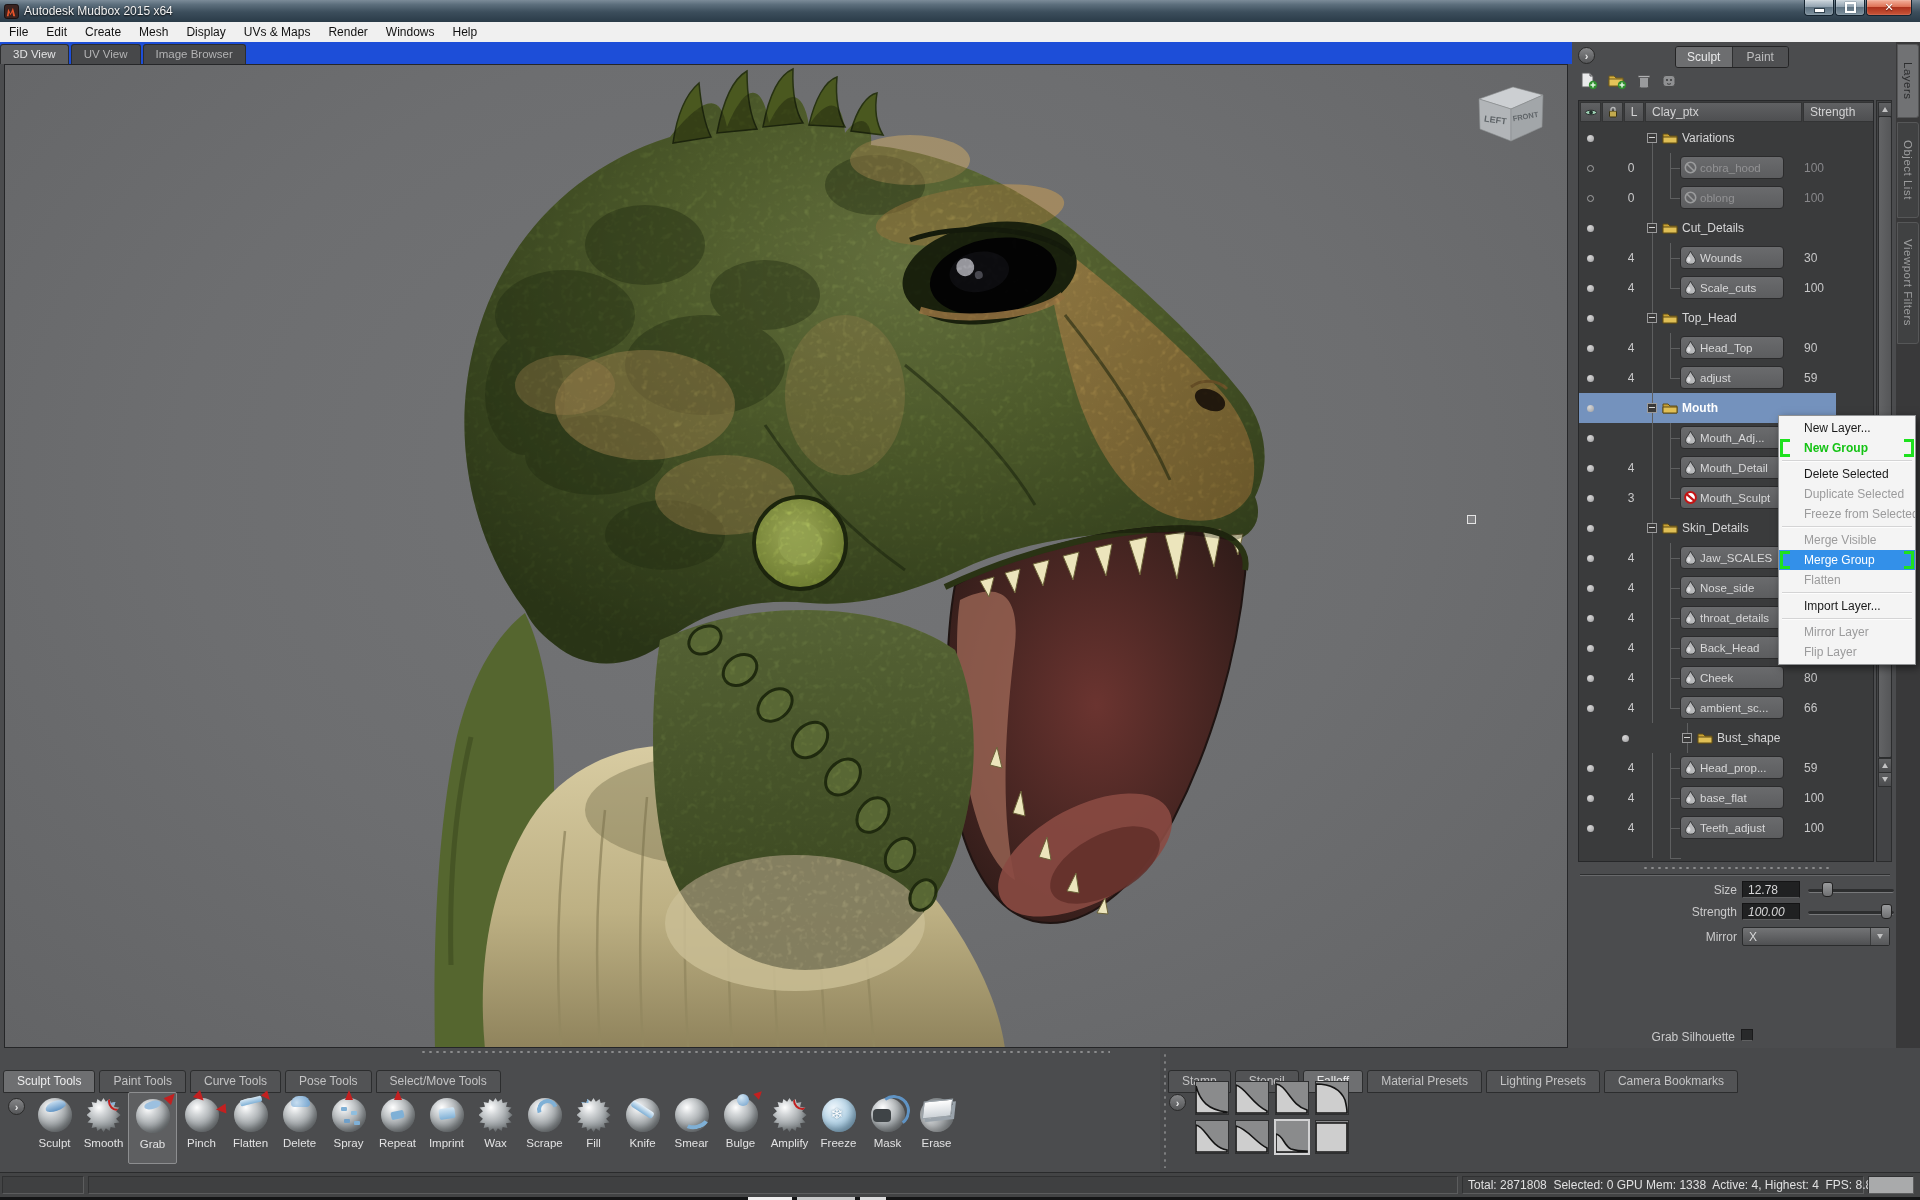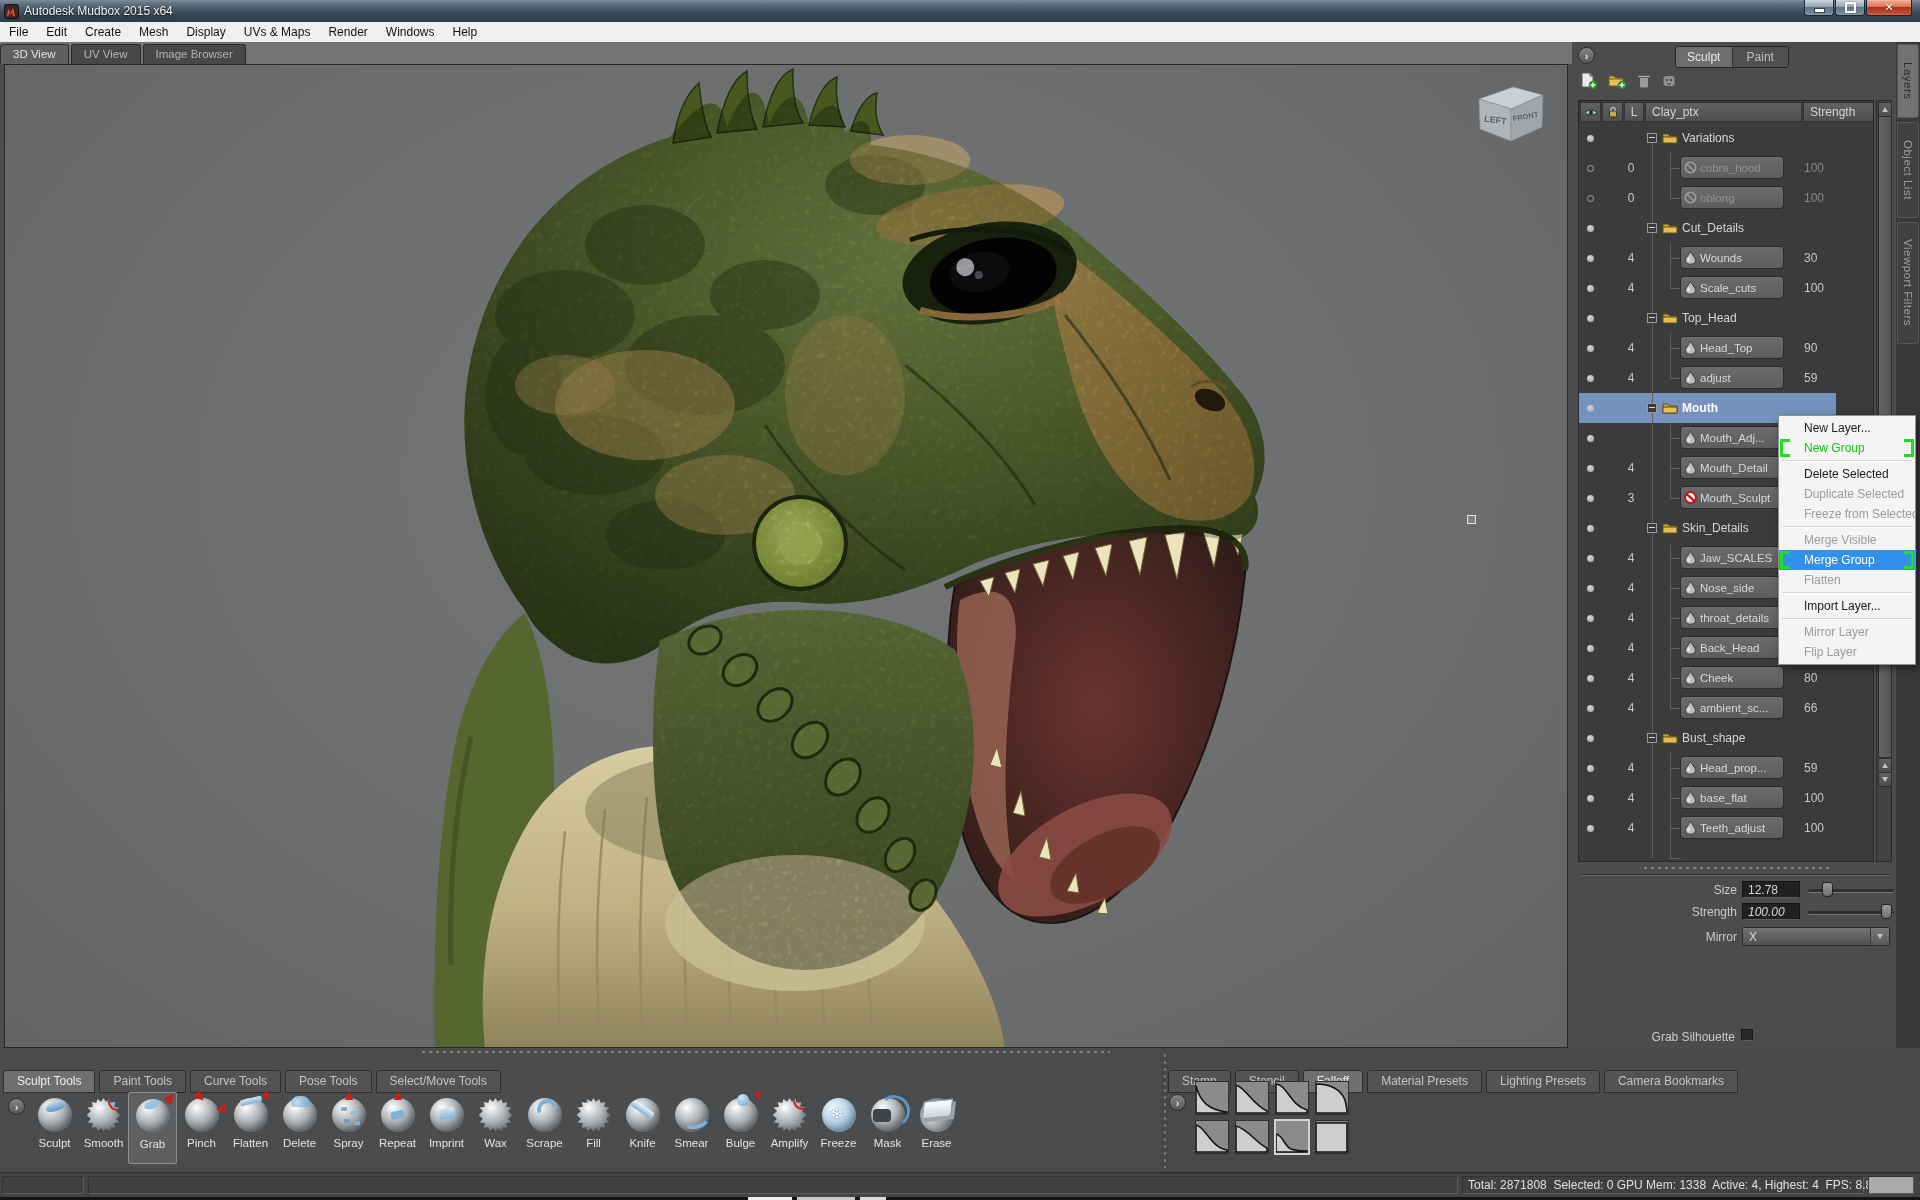--- a/index.html
+++ b/index.html
@@ -21,21 +21,21 @@
   .wb.min,.wb.max{width:28px;}
   .wb.close{width:44px;background:linear-gradient(#f3b09b 0%,#de7256 45%,#ad321c 50%,#c8563a 100%);}
   .wb .bar{width:9px;height:3px;background:#fff;border:1px solid #30414d;margin-top:5px;}
   .wb .sq{width:7px;height:7px;border:2px solid #fff;box-shadow:0 0 1px #30414d;background:transparent;position:relative;}
   .wb .x{color:#fff;font-size:11px;font-weight:bold;text-shadow:0 1px 1px #5a1005;font-family:"DejaVu Sans",sans-serif;}
   
   #menubar{left:0;top:22px;width:1920px;height:20px;background:#f0f0f0;border-bottom:1px solid #d8d8d8;
     display:flex;align-items:center;font-size:12px;color:#111;}
   .menu-item{padding:0 9px;height:20px;line-height:20px;}
   
-  #viewtabs{left:0;top:42px;width:1572px;height:22px;background:#737373;display:flex;align-items:flex-end;}
+  #viewtabs{left:0;top:42px;width:1572px;height:22px;background:#1d4ed8;display:flex;align-items:flex-end;}
   .vtab{height:19px;line-height:19px;padding:0 12px;font-size:11.5px;color:#b3b3b4;background:#47484a;
         border:1px solid #2c2d2e;border-bottom:none;border-radius:3px 3px 0 0;margin-right:2px;}
   .vtab.active{background:#5f6062;color:#e3e3e4;}
   
   #viewport{left:4px;top:64px;width:1564px;height:984px;
     background:radial-gradient(ellipse at 50% 42%,#747577 0%,#6d6e70 55%,#636466 100%);
     border:1px solid #252628;box-sizing:border-box;overflow:hidden;}
   #creature{position:absolute;left:0;top:0;}
   #viewcube{position:absolute;left:1468px;top:18px;}
   #vp-cursor{position:absolute;left:1462px;top:450px;width:7px;height:7px;border:1px solid #e4e4e4;background:rgba(255,255,255,.15);}
@@ -195,21 +195,21 @@
         background:#3f4041;box-sizing:border-box;}
   #stattext{position:absolute;top:5px;left:1468px;font-size:12px;color:#e0e0e1;white-space:pre;}
   #taskbar{left:0;top:1197px;width:1920px;height:3px;background:#141516;}
   .tseg{position:absolute;top:0;height:3px;}
   
   #ctxmenu{left:1778px;top:415px;width:138px;background:#f4f4f4;border:1px solid #8f9193;
     box-shadow:3px 3px 8px rgba(0,0,0,.5);padding:2px 0;z-index:50;box-sizing:border-box;}
   .cmi{position:relative;height:20px;line-height:20px;padding-left:25px;font-size:12px;color:#1a1a1a;white-space:nowrap;overflow:hidden;}
   .cmi.disabled{color:#9b9b9c;}
   .cmi.hl{background:#3390e9;color:#fff;}
-  .cmi.green{color:#14c314;}
+  .cmi.green{color:#14c314;font-weight:bold;}
   .csep{height:1px;background:#d4d4d5;margin:2px 3px;border-bottom:1px solid #fdfdfd;}
   .brkt{position:absolute;top:1px;bottom:1px;width:7px;border:3px solid #1ee11e;}
   .brkt.l{left:1px;border-right:none;}
   .brkt.r{right:1px;border-left:none;}
 </style>
 </head>
 <body>
 
 <div class="abs" id="titlebar">
   <svg class="app-icon" viewBox="0 0 16 16">
@@ -724,21 +724,21 @@
           <div class="ctick"></div>
           <div class="pill">
             <svg class="picon" width="13" height="15" viewBox="0 0 13 15">
               <path d="M6.5,1 C8,5 11.5,7.5 11.5,10.3 C11.5,13 9.3,14.2 6.5,14.2 C3.7,14.2 1.5,13 1.5,10.3 C1.5,7.5 5,5 6.5,1 Z" fill="#b9babc" stroke="#3a3b3c"></path>
               <ellipse cx="4.8" cy="9.5" rx="1.7" ry="2.4" fill="#e8e9ea" opacity=".8"></ellipse>
             </svg>
             <span class="pname">ambient_sc...</span>
           </div>
           <div class="sval">66</div>
         </div>
-        <div class="lrow" style="top: 600px;">
+        <div class="lrow" style="top: 600px; margin-left: 35px;">
           <div class="eyedot on"></div>
           <div class="trunk" style="top: 0px; height: 30px;"></div>
           <div class="expander"></div>
           <span class="gfold"><svg width="16" height="13" viewBox="0 0 16 13">
               <path d="M1,3 L6,3 L8,5 L15,5 L15,12 L1,12 Z" fill="#c9a235" stroke="#5e4c16"></path>
               <path d="M1,6 L15,6 L15,12 L1,12 Z" fill="#e0bf55" stroke="#5e4c16"></path>
             </svg></span>
           <span class="glabel">Bust_shape</span>
         </div>
         <div class="lrow" style="top: 630px;">

